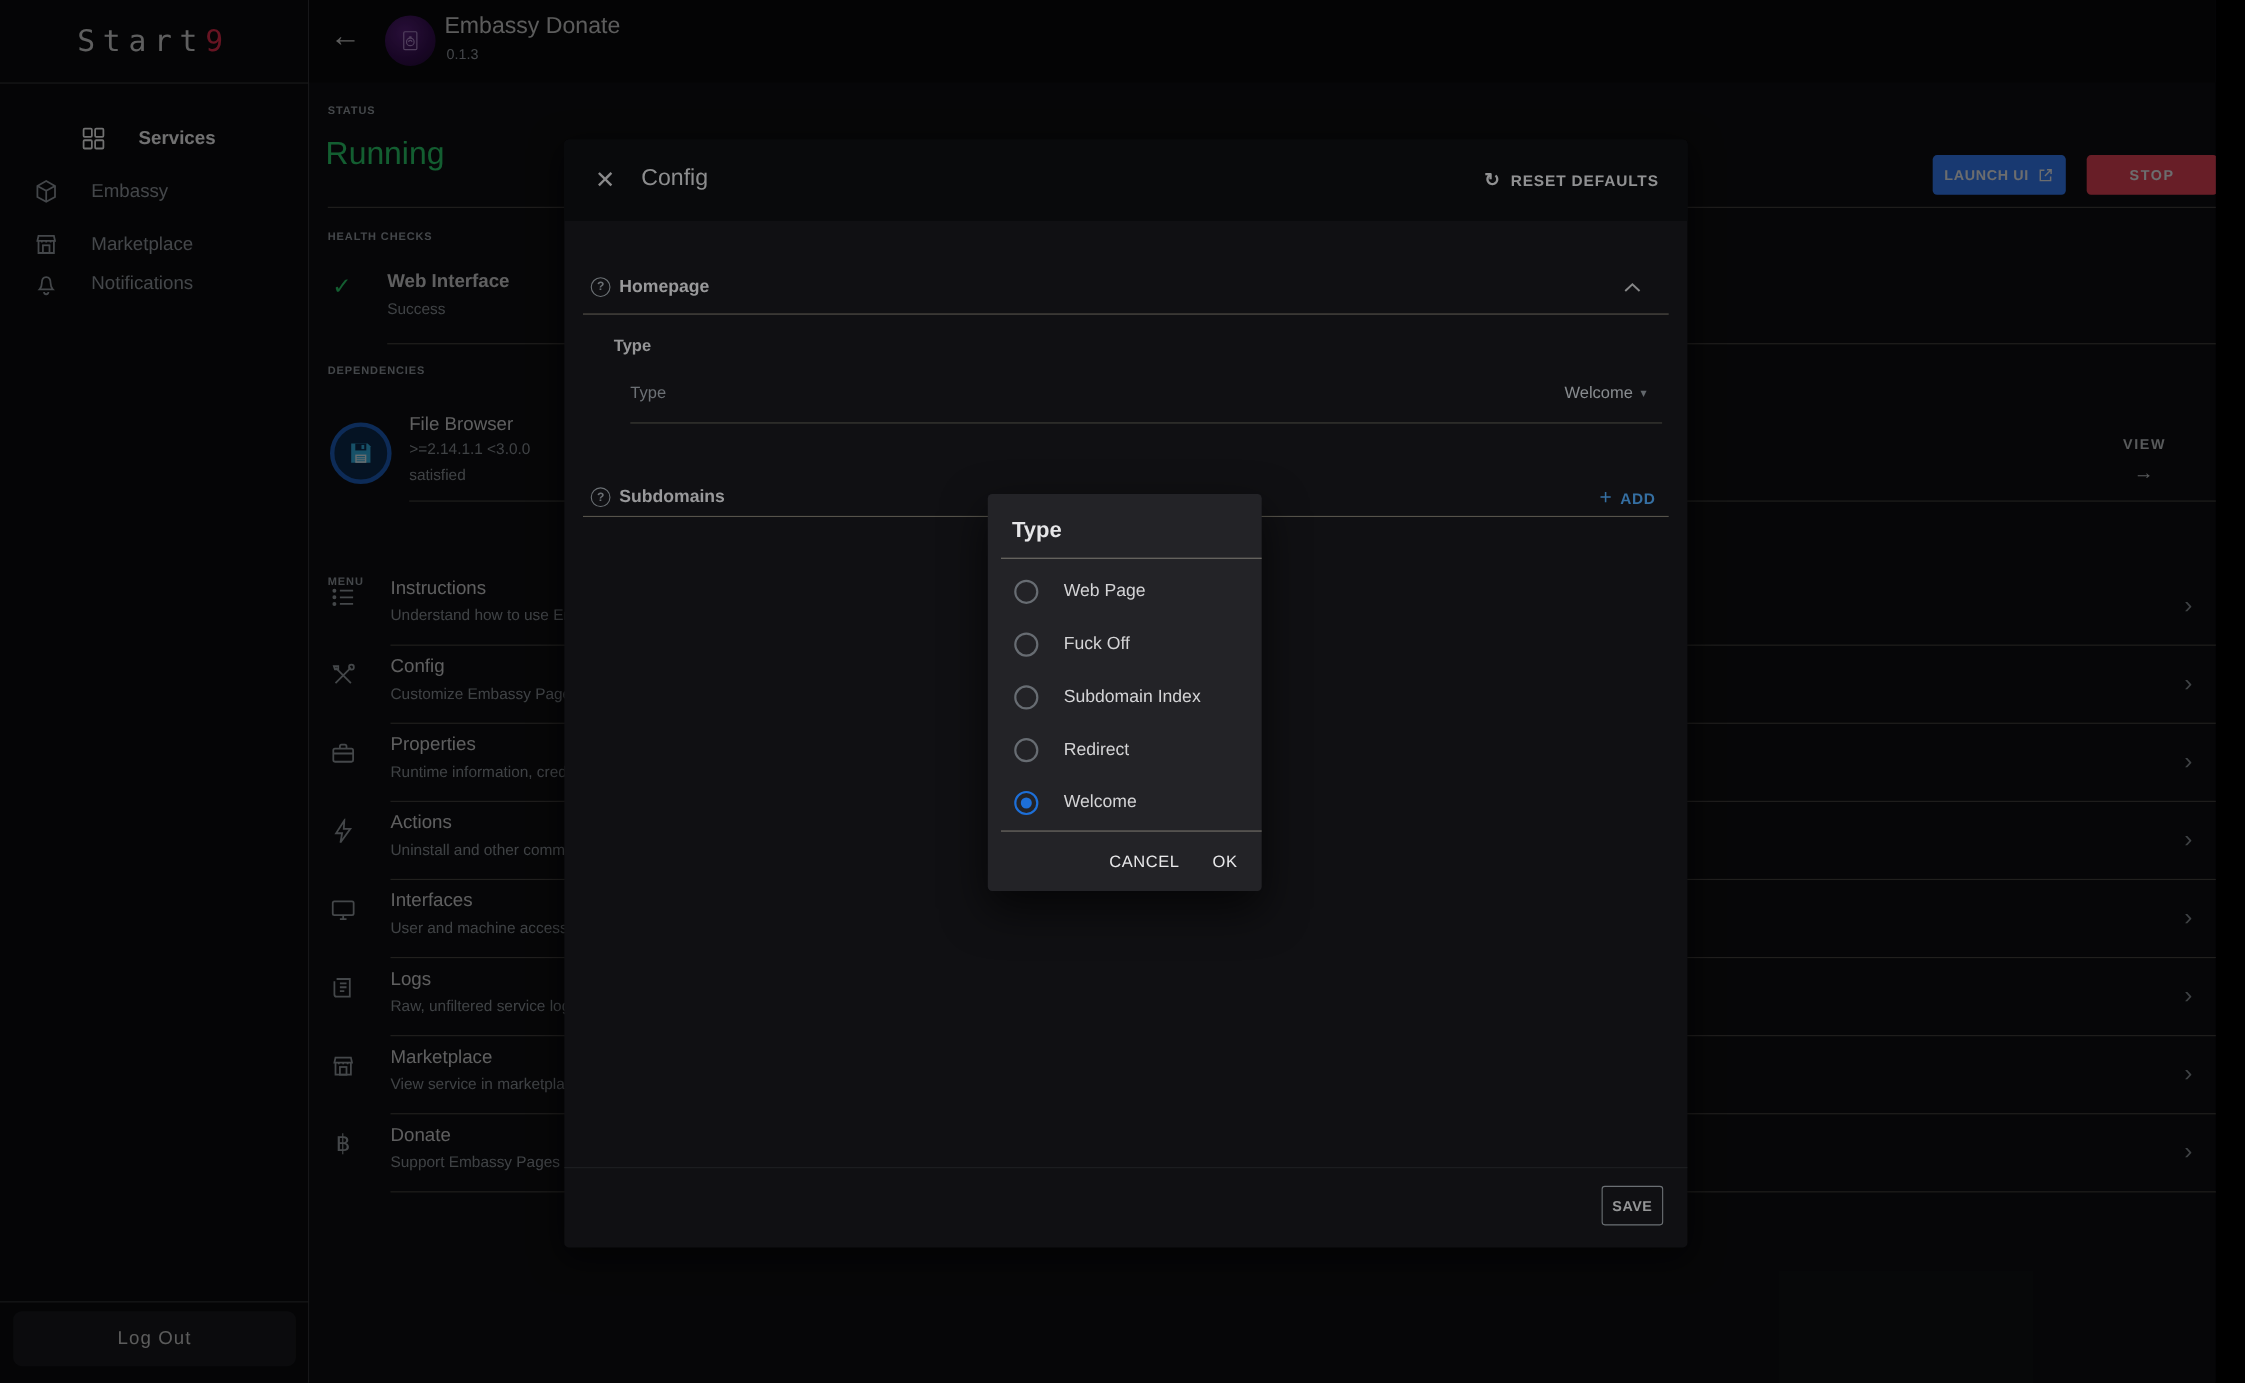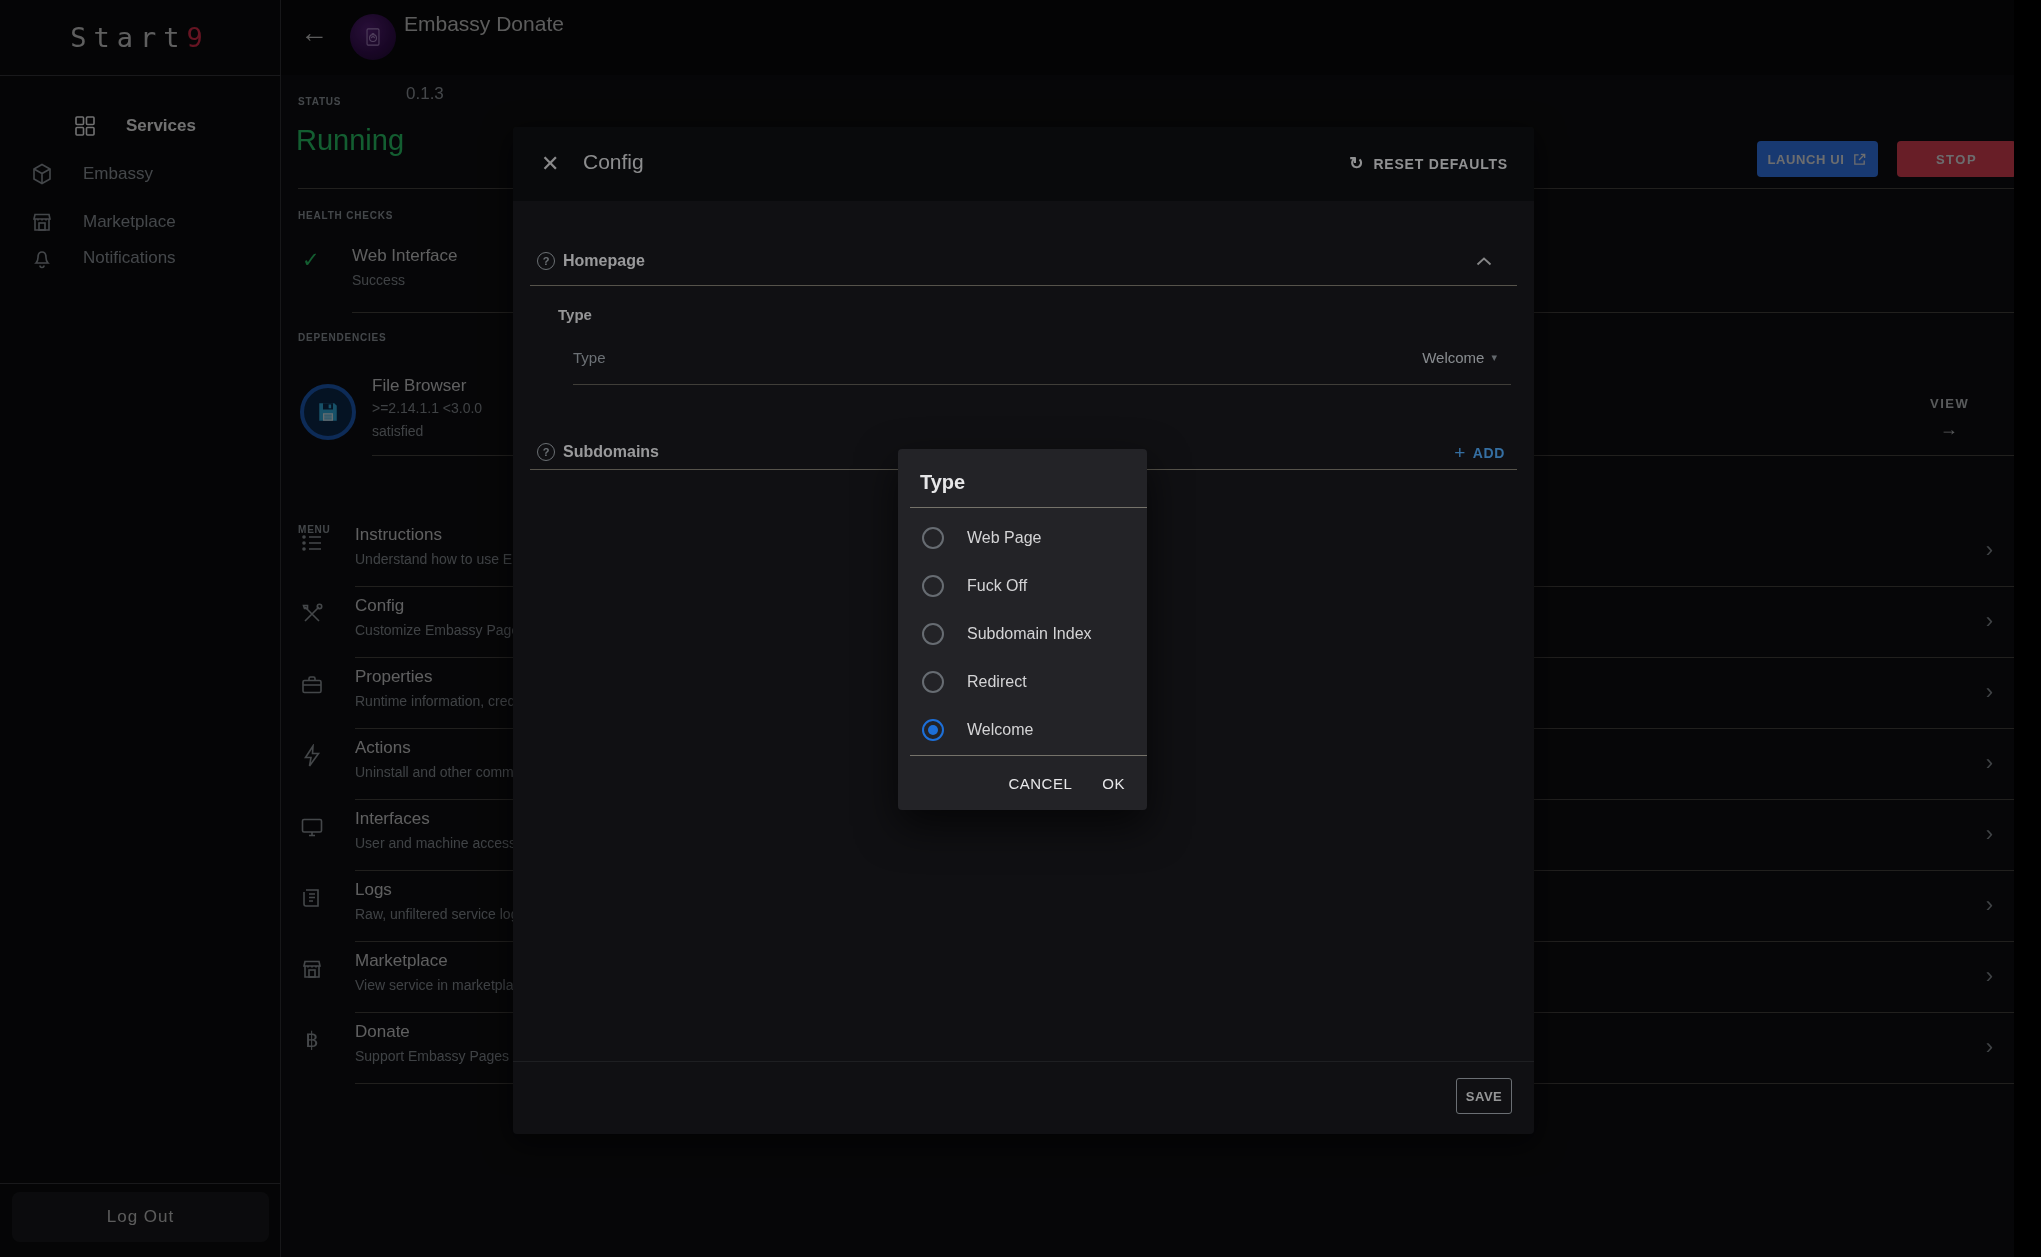--- a/index.html
+++ b/index.html
@@ -17,21 +17,21 @@
   .nav-item.active{color:#ffffff;font-weight:bold;padding-left:43px;}
   .logout{position:absolute;left:12px;top:1192px;width:257px;height:50px;background:#1b1c1f;border-radius:8px;
           display:flex;align-items:center;justify-content:center;font-size:17px;color:#cfcfcf;letter-spacing:1px;cursor:pointer;}
   
   .header{position:absolute;left:281px;top:0;width:1760px;height:75px;background:#0a0b0d;}
   .back{position:absolute;left:19px;top:17px;font-size:28px;color:#d0d0d0;cursor:pointer;}
   .appicon{position:absolute;left:69px;top:14px;width:46px;height:46px;border-radius:50%;
            background:radial-gradient(circle at 40% 35%, #5c2380 0%, #3a1157 55%, #200a33 100%);
            display:flex;align-items:center;justify-content:center;}
   .htitle{position:absolute;left:123px;top:12px;font-size:21px;color:#cfcfcf;}
-  .hver{position:absolute;left:125px;top:42px;font-size:17px;color:#999fa6;margin-top:42px;}
+  .hver{position:absolute;left:125px;top:42px;font-size:13px;color:#999fa6;}
   
   .sec-label{position:absolute;font-size:10px;font-weight:bold;letter-spacing:.8px;color:#99a0a8;}
   .running{position:absolute;left:296px;top:124px;font-size:29px;font-weight:500;color:#2dd36f;}
   .green{color:#2dd36f;}
   .item-title{font-size:17px;color:#d6d6d8;}
   .item-sub{font-size:14px;color:#8f959c;}
   .chev{position:absolute;font-size:22px;color:#8f959c;}
   .viewlink{position:absolute;display:flex;align-items:center;gap:8px;color:#c6cace;font-size:13px;font-weight:bold;letter-spacing:1.5px;cursor:pointer;flex-direction:column;}
   .avatar{position:absolute;left:300px;top:384px;width:56px;height:56px;border-radius:50%;background:#0e2c50;
           border:4px solid #1e62c4;box-sizing:border-box;display:flex;align-items:center;justify-content:center;}
@@ -172,21 +172,21 @@
     </span>
   </div>
   <div class="btn btn-stop">
     <span>STOP</span>
   </div>
 
   <div class="hr" style="left:298px;top:188px;width:1727px;"></div>
 
   <div class="sec-label" style="left:298px;top:210px;">HEALTH CHECKS</div>
   <div class="abs green" style="left:302px;top:248px;font-size:21px;">✓</div>
-  <div class="abs item-title" style="left:352px;top:246px;font-weight:400;">Web Interface</div>
+  <div class="abs item-title" style="left:352px;top:246px;font-weight:700;">Web Interface</div>
   <div class="abs item-sub green" style="left:352px;top:272px;">Success</div>
   <div class="hr" style="left:352px;top:312px;width:1673px;"></div>
 
   <div class="sec-label" style="left:298px;top:332px;">DEPENDENCIES</div>
   <div class="avatar">
     <svg viewBox="0 0 24 24" width="30" height="30">
         <path d="M5 5h12l2 2v12H5Z" fill="#35b6ea"></path>
         <rect x="8" y="5" width="8" height="5" fill="#0e2c50"></rect>
         <rect x="12.5" y="6" width="2" height="3" fill="#35b6ea"></rect>
         <rect x="8" y="13" width="8" height="6" fill="#e8f4fb"></rect>

